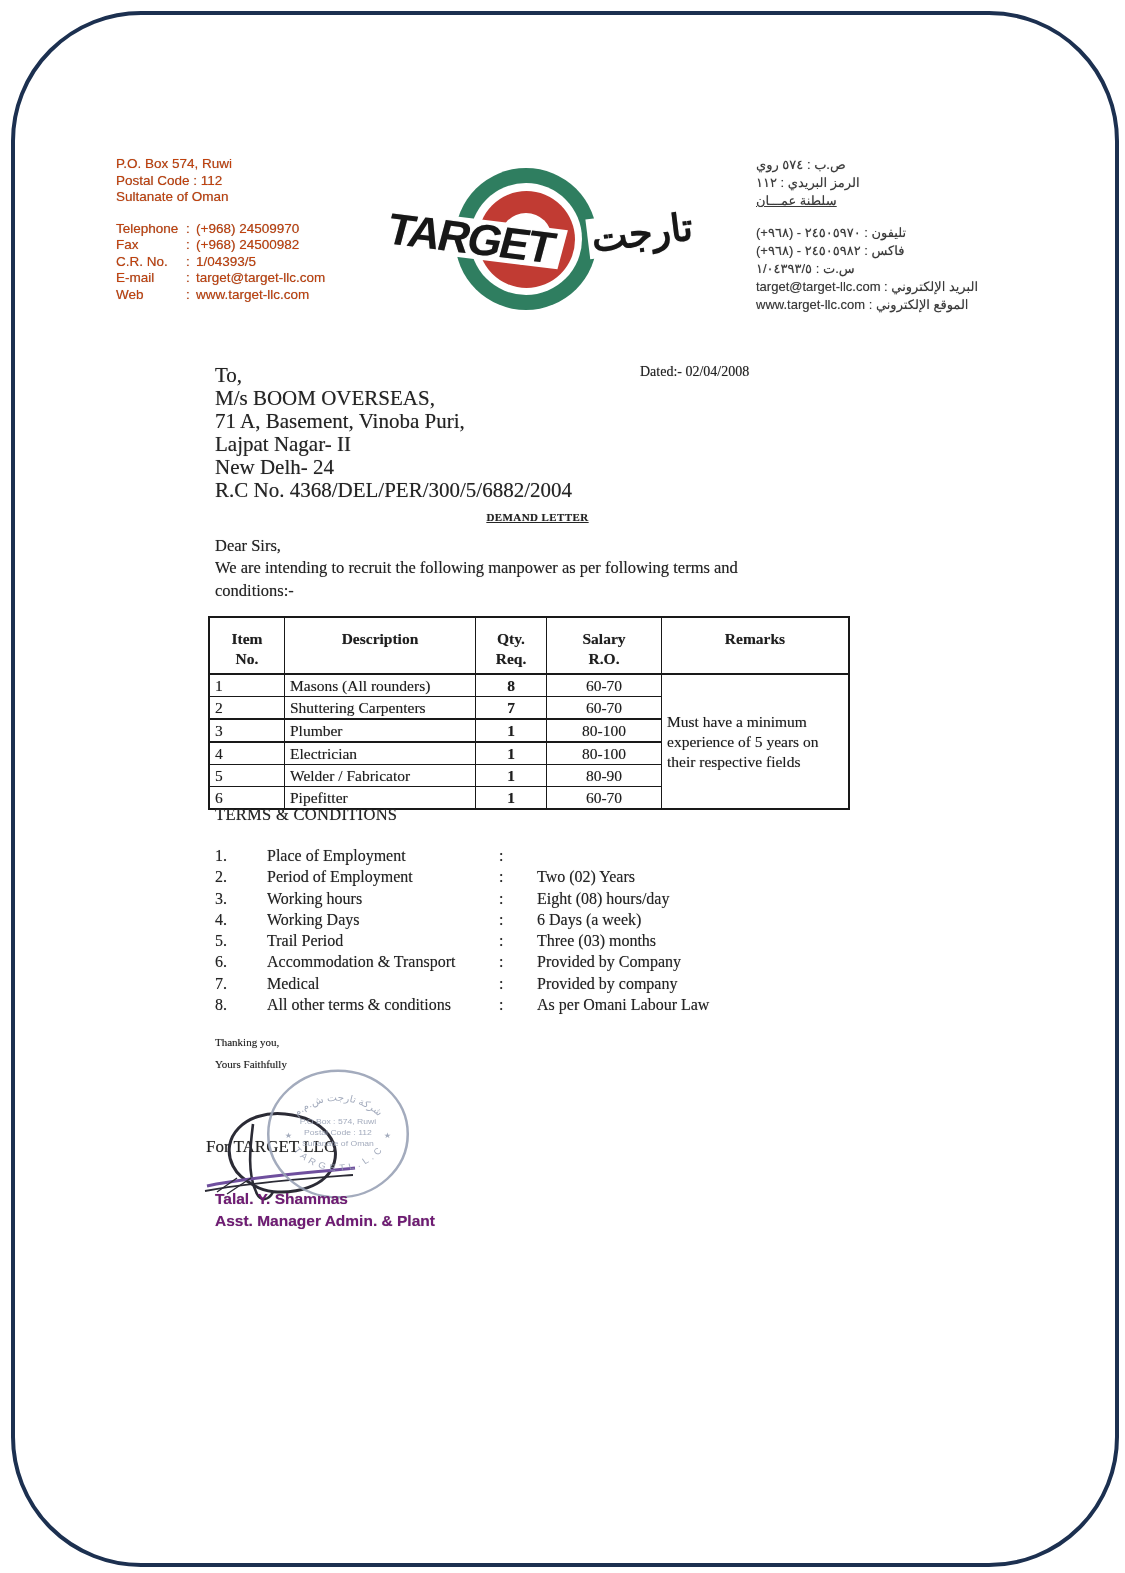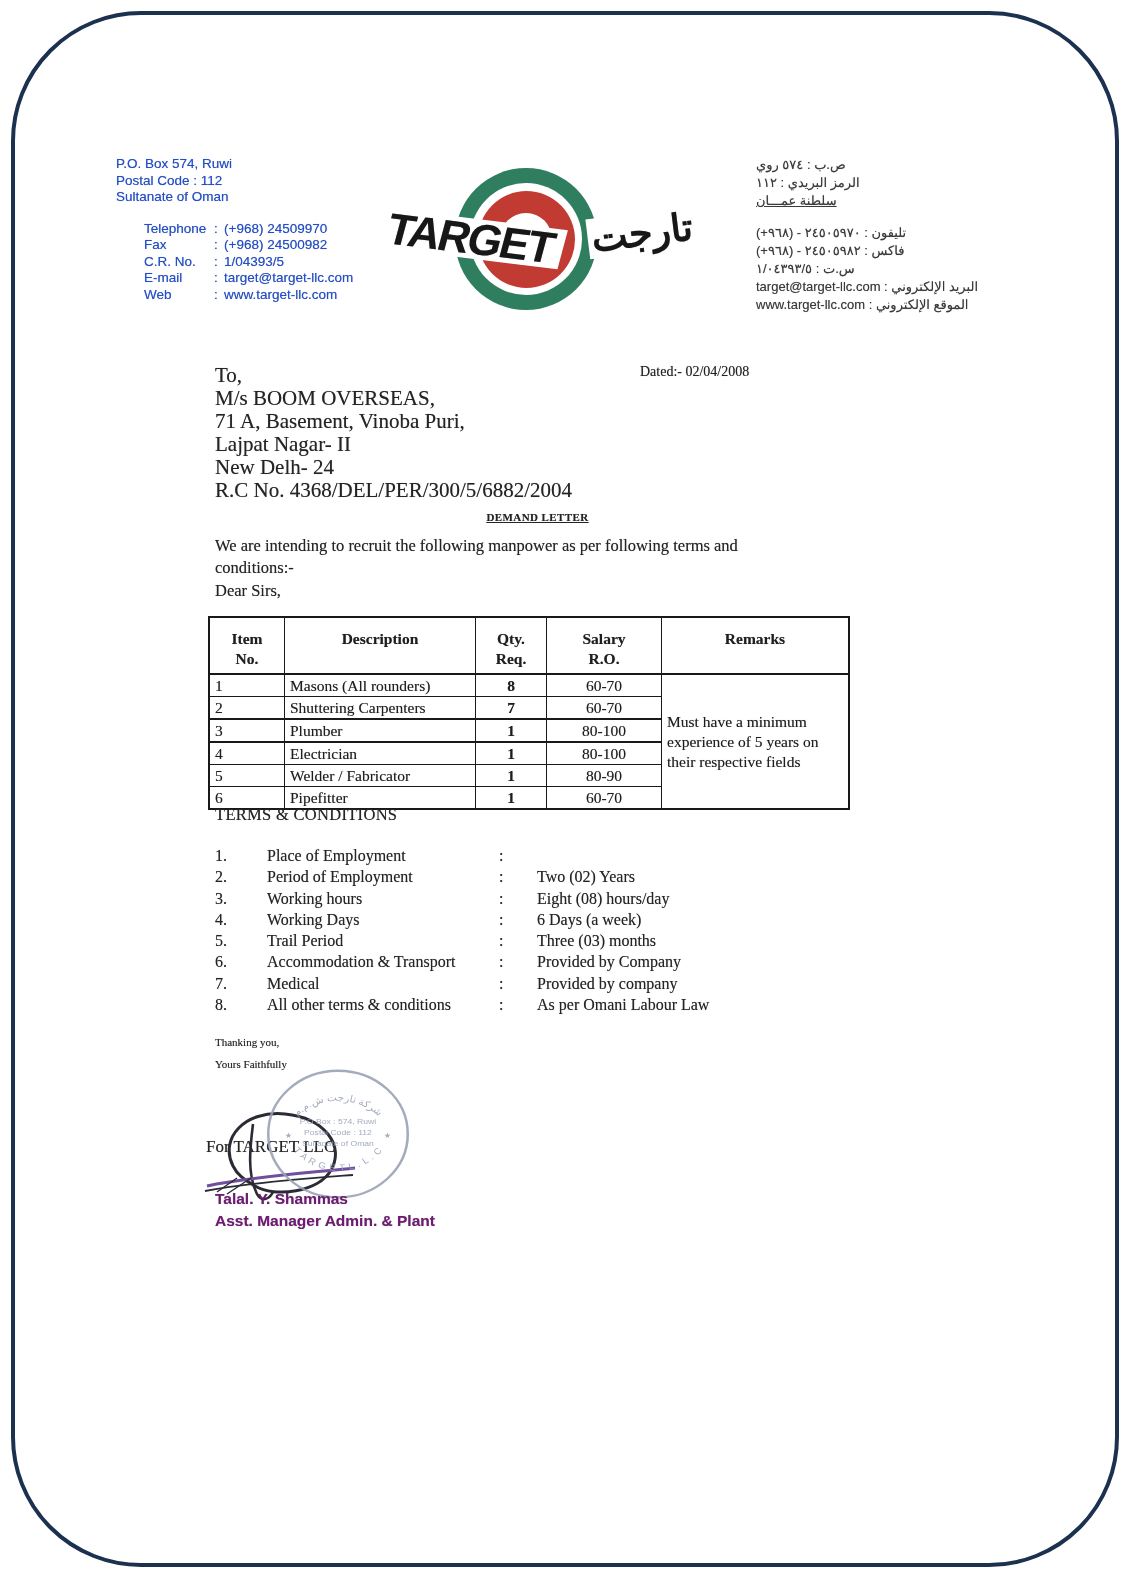--- a/index.html
+++ b/index.html
@@ -9,24 +9,24 @@
   }
   .frame{
     position:absolute;left:11px;top:11px;width:1100px;height:1548px;
     border:4px solid #1c3050;border-radius:130px;pointer-events:none;
   }
   .soft{text-shadow:0 0 0.7px rgba(60,60,60,0.55);}
 
   
   .hdr-left{
     position:absolute;left:116px;top:156px;
-    font-family:"Liberation Sans", sans-serif;font-size:13.5px;line-height:16.5px;color:#1d4ed8;
+    font-family:"Liberation Sans", sans-serif;font-size:13.5px;line-height:16.5px;color:#c2410c;
   }
   .hdr-left .gap{height:15px;}
-  .contact-row .lbl{display:inline-block;width:70px;margin-left:28px;}
+  .contact-row .lbl{display:inline-block;width:70px;}
   .contact-row .cln{display:inline-block;width:10px;}
 
   .logo{position:absolute;left:388px;top:162px;width:300px;height:160px;}
   .ring-outer{position:absolute;left:67px;top:6px;width:142px;height:142px;border-radius:50%;
     background:#2f7e60;display:flex;align-items:center;justify-content:center;}
   .ring-white{width:112px;height:112px;border-radius:50%;background:#fff;
     display:flex;align-items:center;justify-content:center;}
   .ring-red{width:97px;height:97px;border-radius:50%;background:#c13b33;
     display:flex;align-items:center;justify-content:center;}
   .ring-center{width:52px;height:52px;border-radius:50%;background:#fff;
@@ -145,22 +145,22 @@
   <div>M/s BOOM OVERSEAS,</div>
   <div>71 A, Basement, Vinoba Puri,</div>
   <div>Lajpat Nagar- II</div>
   <div>New Delh- 24</div>
   <div>R.C No. 4368/DEL/PER/300/5/6882/2004</div>
 </div>
 <div class="abs dated soft">Dated:- 02/04/2008</div>
 
 <div class="abs title soft">DEMAND LETTER</div>
 <div class="abs salut soft">
+  <div>Dear Sirs,</div>
   <div>We are intending to recruit the following manpower as per following terms and conditions:-</div>
-  <div>Dear Sirs,</div>
 </div>
 
 <table class="demand soft">
   <thead>
     <tr>
       <th><span>Item</span><br><span>No.</span></th>
       <th>Description</th>
       <th><span>Qty.</span><br><span>Req.</span></th>
       <th><span>Salary</span><br><span>R.O.</span></th>
       <th>Remarks</th>

